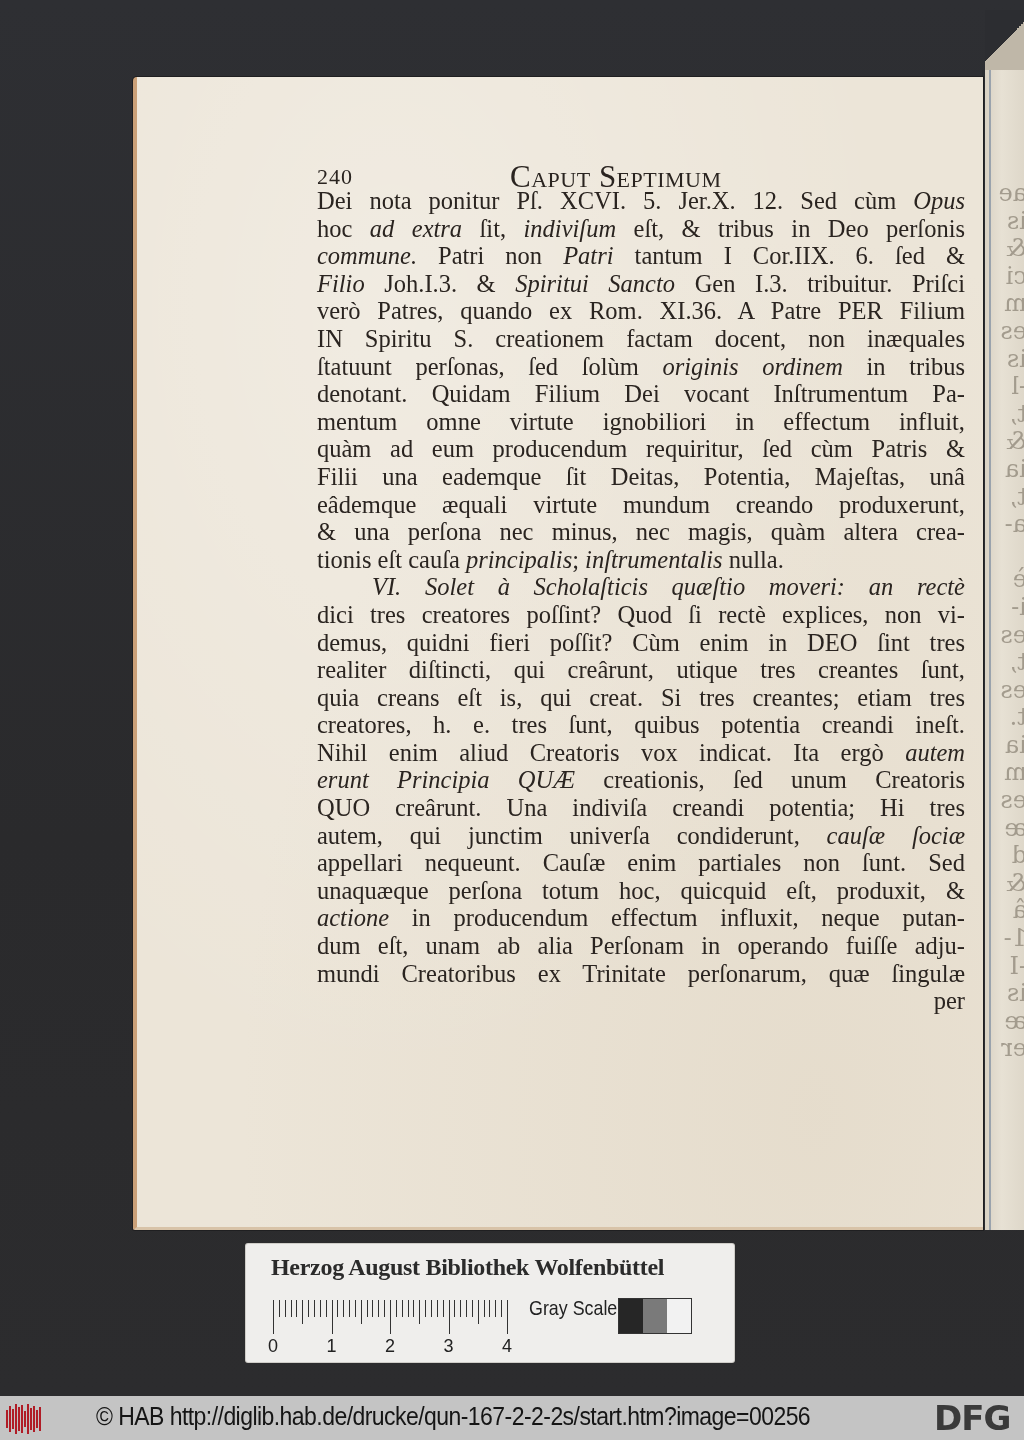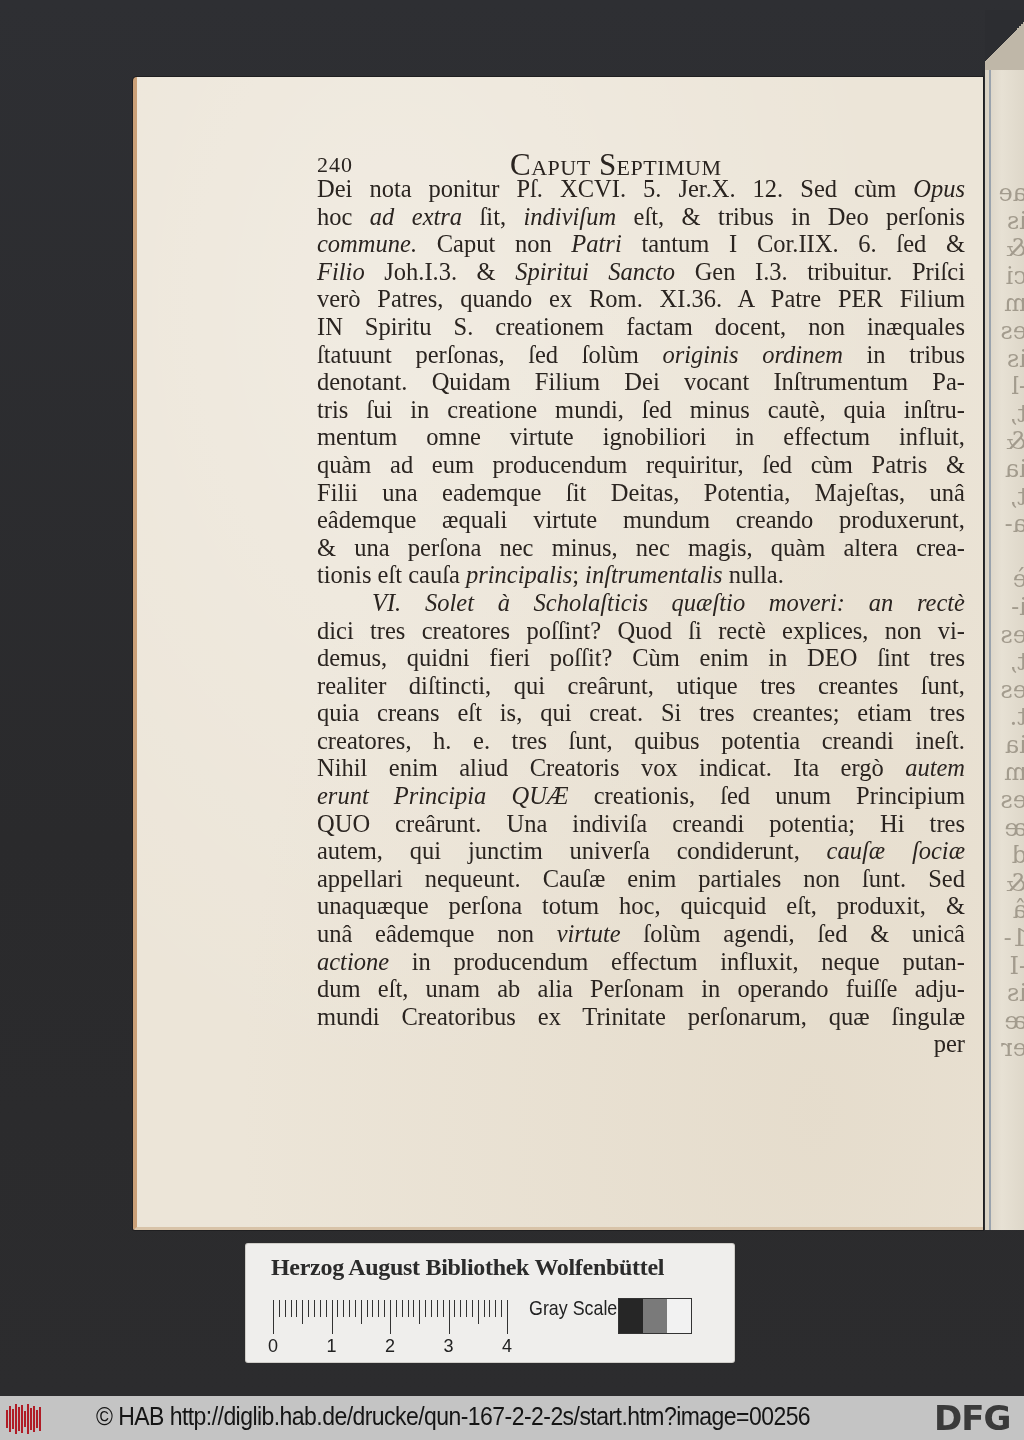--- a/index.html
+++ b/index.html
@@ -42,21 +42,21 @@
     border-radius: 4px 0 0 2px;
     box-shadow: 0 0 0 1px #1f1f21;
   }
   .text-block {
     position: absolute; left: 180px; top: 70px; width: 648px;
     color: #2a2420;
     font-family: "Liberation Serif", serif;
     font-size: 24.5px; line-height: 27.6px;
   }
   .running-head {
-    display: flex; position: relative; height: 24px; margin-top: 4px;
+    display: flex; position: relative; height: 24px; margin-top: 16px;
   }
   .page-number { font-size: 22px; letter-spacing: 1px; }
   .chapter-title {
     position: absolute; left: 193px; top: 0;
     font-variant: small-caps; font-size: 31px; letter-spacing: 0.5px;
   }
   .line { display: block; white-space: nowrap; text-align: justify; text-align-last: justify; }
   .line.last { text-align-last: left; }
   .line.indent { padding-left: 55px; font-style: italic; }
   .line.right { text-align: center; text-align-last: right; }
@@ -154,46 +154,44 @@
 
 <div class="page">
   <div class="text-block">
     <div class="running-head">
       <span class="page-number">240</span>
       <span class="chapter-title">Caput Septimum</span>
     </div>
     <div id="body-lines">
         <span class="line"><span>Dei nota ponitur Pſ. XCVI. 5. Jer.X. 12.   Sed cùm </span><span class="it">Opus</span></span>
         <span class="line"><span>hoc </span><span class="it">ad extra</span><span> ſit, </span><span class="it">indiviſum</span><span> eſt, &amp; tribus in Deo perſonis</span></span>
-        <span class="line"><span class="it">commune.</span><span>  Caput non </span><span class="it">Patri</span><span> tantum I Cor.IIX. 6. ſed &amp;</span></span>
+        <span class="line"><span class="it">commune.</span><span>  Patri non </span><span class="it">Patri</span><span> tantum I Cor.IIX. 6. ſed &amp;</span></span>
         <span class="line"><span class="it">Filio</span><span> Joh.I.3. &amp; </span><span class="it">Spiritui Sancto</span><span> Gen I.3. tribuitur.  Priſci</span></span>
         <span class="line"><span>verò Patres, quando ex Rom. XI.36. A Patre PER Filium</span></span>
         <span class="line"><span>IN Spiritu S. creationem factam docent, non inæquales</span></span>
         <span class="line"><span>ſtatuunt perſonas, ſed ſolùm </span><span class="it">originis ordinem</span><span> in tribus</span></span>
         <span class="line"><span>denotant.  Quidam Filium Dei vocant Inſtrumentum Pa-</span></span>
-        <span class="line"><span>tris ſui in creatione mundi, ſed minus cautè, quia inſtru-</span></span>
         <span class="line"><span>mentum omne virtute ignobiliori in effectum influit,</span></span>
         <span class="line"><span>quàm ad eum producendum requiritur, ſed cùm Patris &amp;</span></span>
         <span class="line"><span>Filii una eademque ſit Deitas, Potentia, Majeſtas, unâ</span></span>
         <span class="line"><span>eâdemque æquali virtute mundum creando produxerunt,</span></span>
         <span class="line"><span>&amp; una perſona nec minus, nec magis, quàm altera crea-</span></span>
         <span class="line last"><span>tionis eſt cauſa </span><span class="it">principalis</span><span>; </span><span class="it">inſtrumentalis</span><span> nulla.</span></span>
         <span class="line indent"><span>VI.  Solet à Scholaſticis quæſtio moveri: an rectè</span></span>
         <span class="line"><span>dici tres creatores poſſint? Quod ſi rectè explices, non vi-</span></span>
         <span class="line"><span>demus, quidni fieri poſſit? Cùm enim in DEO ſint tres</span></span>
         <span class="line"><span>realiter diſtincti, qui creârunt, utique tres creantes ſunt,</span></span>
         <span class="line"><span>quia creans eſt is, qui creat.  Si tres creantes; etiam tres</span></span>
         <span class="line"><span>creatores, h. e. tres ſunt, quibus potentia creandi ineſt.</span></span>
         <span class="line"><span>Nihil enim aliud Creatoris vox indicat.  Ita ergò </span><span class="it">autem</span></span>
-        <span class="line"><span class="it">erunt Principia QUÆ</span><span> creationis, ſed unum Principium</span></span>
+        <span class="line"><span class="it">erunt Principia QUÆ</span><span> creationis, ſed unum Creatoris</span></span>
         <span class="line"><span>QUO creârunt.  Una indiviſa creandi potentia; Hi tres</span></span>
         <span class="line"><span>autem, qui junctim univerſa condiderunt, </span><span class="it">cauſæ ſociæ</span></span>
         <span class="line"><span>appellari nequeunt.  Cauſæ enim partiales non ſunt.  Sed</span></span>
         <span class="line"><span>unaquæque perſona totum hoc, quicquid eſt, produxit, &amp;</span></span>
-        <span class="line"><span>unâ eâdemque non </span><span class="it">virtute</span><span> ſolùm agendi, ſed &amp; unicâ</span></span>
         <span class="line"><span class="it">actione</span><span> in producendum effectum influxit, neque putan-</span></span>
         <span class="line"><span>dum eſt, unam ab alia Perſonam in operando fuiſſe adju-</span></span>
         <span class="line"><span>mundi Creatoribus ex Trinitate perſonarum, quæ ſingulæ</span></span>
         <span class="line right"><span>per</span></span>
       </div>
   </div>
 </div>
 
 <div class="target-card">
   <div class="institution">Herzog August Bibliothek Wolfenbüttel</div>

